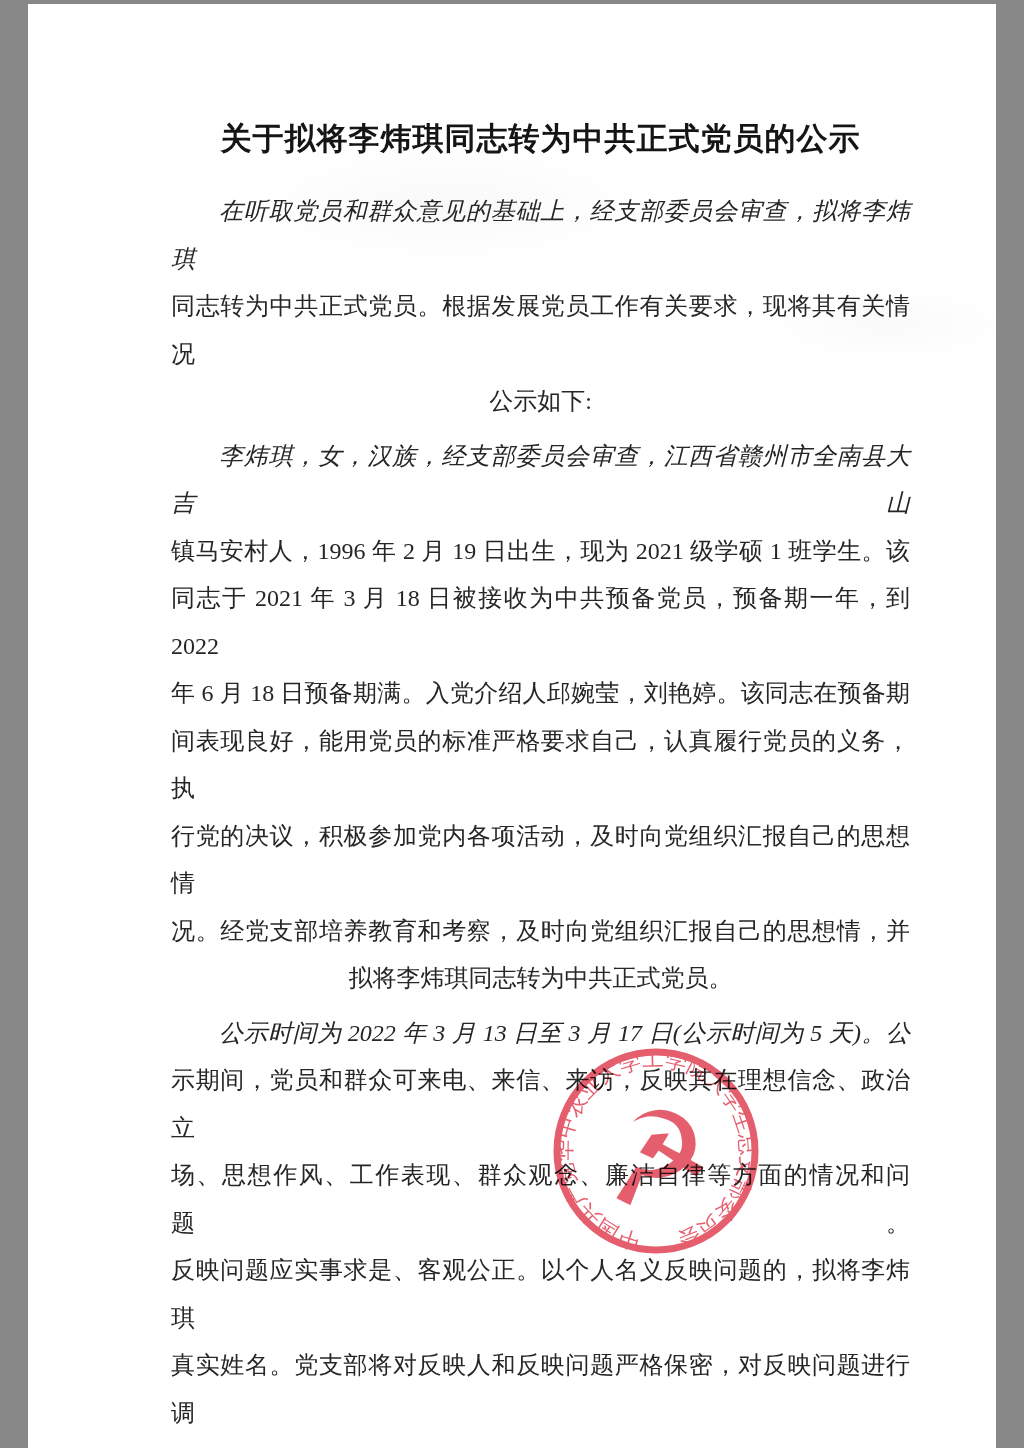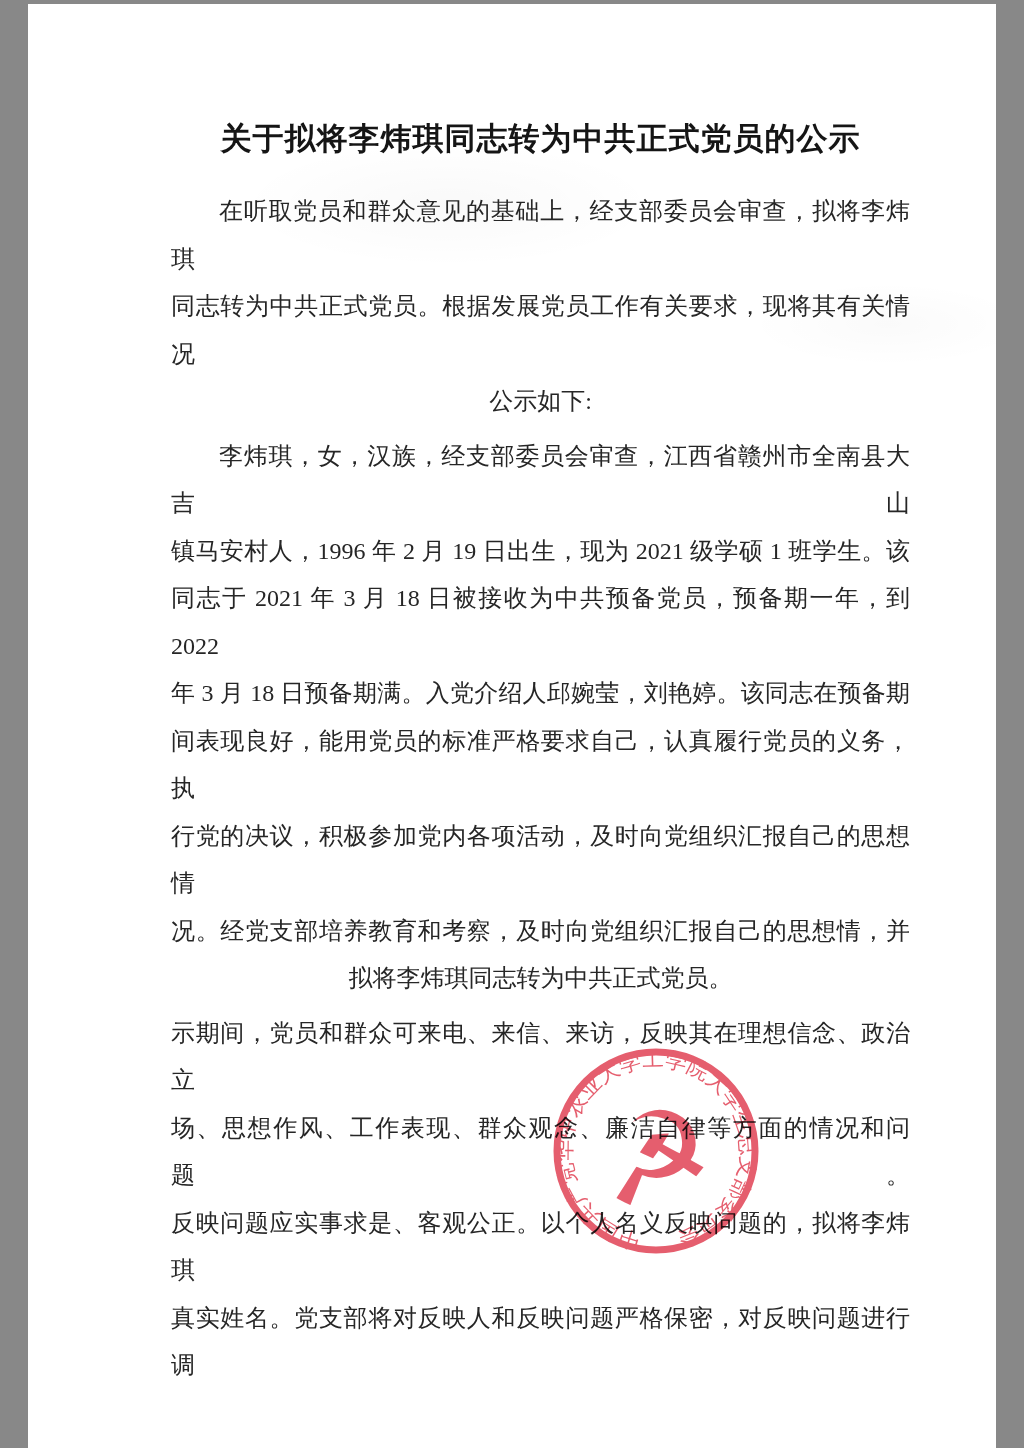--- a/index.html
+++ b/index.html
@@ -40,21 +40,21 @@
     line-height: 47.5px;
     white-space: nowrap;
     overflow: visible;
     text-align: center;
   }
   .line.fill {
     white-space: normal;
     text-align: justify;
     text-align-last: justify;
   }
-  .line.indent { text-indent: 2em; }
+  .line.indent { text-indent: 2em; font-style: italic; }
   .seal {
     position: absolute;
     left: 513px;
     top: 1032px;
     width: 230px;
     height: 230px;
     mix-blend-mode: multiply;
     opacity: 0.88;
     pointer-events: none;
   }
@@ -71,28 +71,29 @@
     <div class="para">
       <div class="line fill indent">在听取党员和群众意见的基础上，经支部委员会审查，拟将李炜琪</div>
       <div class="line fill">同志转为中共正式党员。根据发展党员工作有关要求，现将其有关情况</div>
       <div class="line">公示如下:</div>
     </div>
 
     <div class="para gap">
       <div class="line fill indent">李炜琪，女，汉族，经支部委员会审查，江西省赣州市全南县大吉山</div>
       <div class="line fill">镇马安村人，1996 年 2 月 19 日出生，现为 2021 级学硕 1 班学生。该</div>
       <div class="line fill">同志于 2021 年 3 月 18 日被接收为中共预备党员，预备期一年，到 2022</div>
-      <div class="line fill">年 3 月 18 日预备期满。入党介绍人邱婉莹，刘艳婷。该同志在预备期</div>
+      <div class="line fill">年 6 月 18 日预备期满。入党介绍人邱婉莹，刘艳婷。该同志在预备期</div>
       <div class="line fill">间表现良好，能用党员的标准严格要求自己，认真履行党员的义务，执</div>
       <div class="line fill">行党的决议，积极参加党内各项活动，及时向党组织汇报自己的思想情</div>
       <div class="line fill">况。经党支部培养教育和考察，及时向党组织汇报自己的思想情，并</div>
       <div class="line">拟将李炜琪同志转为中共正式党员。</div>
     </div>
 
     <div class="para gap">
+      <div class="line fill indent">公示时间为 2022 年 3 月 13 日至 3 月 17 日(公示时间为 5 天)。公</div>
       <div class="line fill">示期间，党员和群众可来电、来信、来访，反映其在理想信念、政治立</div>
       <div class="line fill">场、思想作风、工作表现、群众观念、廉洁自律等方面的情况和问题。</div>
       <div class="line fill">反映问题应实事求是、客观公正。以个人名义反映问题的，拟将李炜琪</div>
       <div class="line fill">真实姓名。党支部将对反映人和反映问题严格保密，对反映问题进行调</div>
 
     </div>
 
   </div>
 
   <div class="seal">

